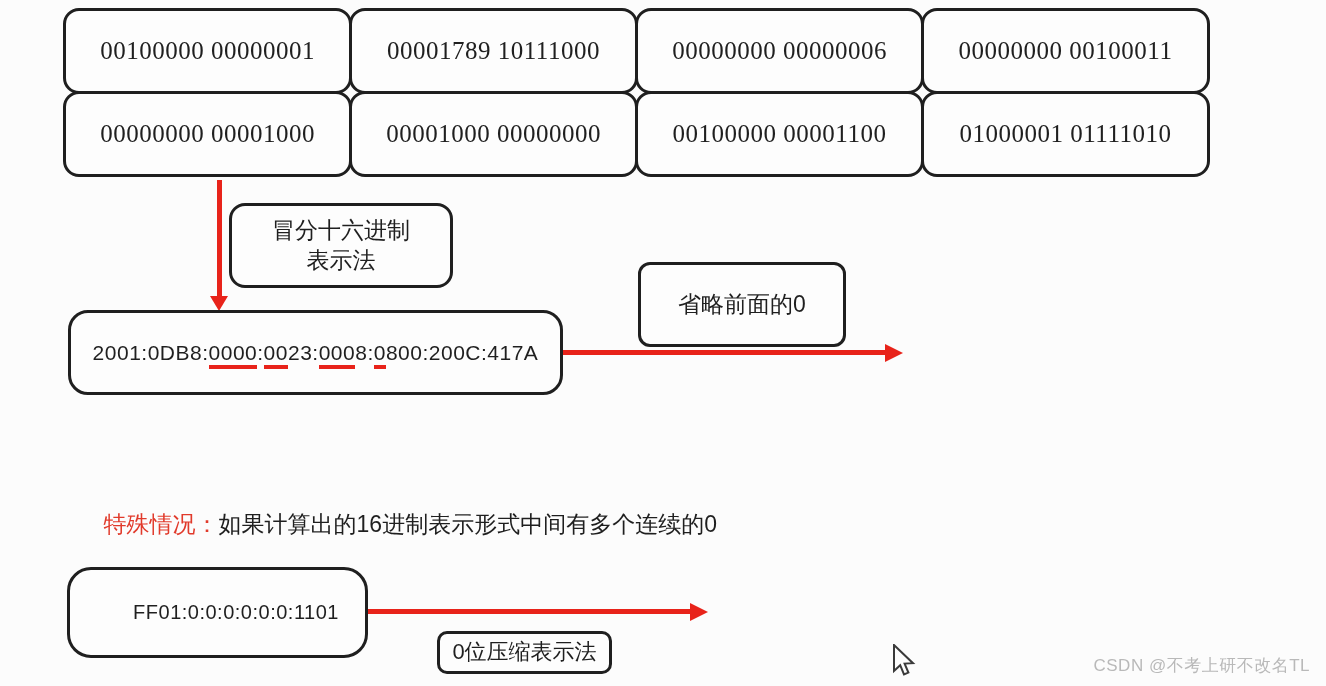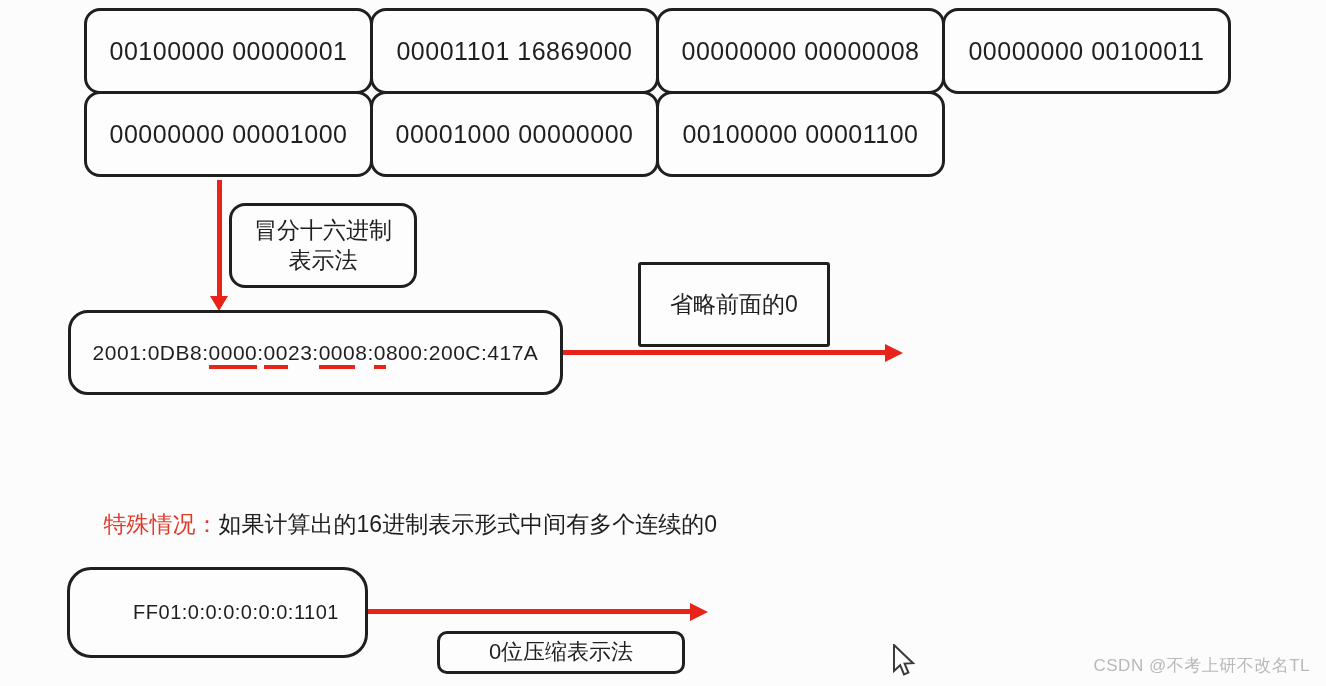--- a/index.html
+++ b/index.html
@@ -8,21 +8,21 @@
     background:var(--bg,#fcfcfc);overflow:hidden;
     font-family:"Liberation Sans","DejaVu Sans",sans-serif;
     color:var(--ink,#1f1f1f);
   }
   .stage *{box-sizing:border-box;}
   .box{
     position:absolute;display:flex;align-items:center;justify-content:center;
     background:#fdfdfd;border:3px solid var(--ink,#1f1f1f);text-align:center;
   }
   
-  .bin-grid{position:absolute;left:84px;top:8px;width:1147px;}
+  .bin-grid{position:absolute;left:63px;top:8px;width:1147px;font-family:Liberation Serif, serif;}
   .bin-row{display:flex;}
   .bin-row.second{margin-top:-3px;}
   .bin-box{
     flex:0 0 289px;height:86px;margin-left:-3px;
     display:flex;align-items:center;justify-content:center;
     background:#fdfdfd;border:3px solid var(--ink,#1f1f1f);border-radius:16px;
     font-size:25px;letter-spacing:0.5px;white-space:pre;
   }
   .bin-box:first-child{margin-left:0;}
   
@@ -43,65 +43,66 @@
   .cursor{position:absolute;left:892px;top:644px;}
 </style>
 </head>
 <body>
 
 <div class="stage">
 
   <div class="bin-grid">
     <div class="bin-row">
       <div class="bin-box">00100000 00000001</div>
-      <div class="bin-box">00001101 16869000</div>
-      <div class="bin-box">00000000 00000008</div>
+      <div class="bin-box">00001789 10111000</div>
+      <div class="bin-box">00000000 00000006</div>
       <div class="bin-box">00000000 00100011</div>
     </div>
     <div class="bin-row second">
       <div class="bin-box">00000000 00001000</div>
       <div class="bin-box">00001000 00000000</div>
       <div class="bin-box">00100000 00001100</div>
+      <div class="bin-box">01000001 01111010</div>
     </div>
   </div>
 
   <div class="arrow-line" style="left:217px;top:180px;width:5px;height:117px;"></div>
   <div class="tri down" style="left:210px;top:296px;"></div>
 
-  <div class="box lbl" style="left:229px;top:203px;width:188px;height:85px;border-radius:16px;">
+  <div class="box lbl" style="left:229px;top:203px;width:224px;height:85px;border-radius:16px;">
     <div>
       <div>冒分十六进制</div>
       <div>表示法</div>
     </div>
   </div>
 
   <div class="box addr" style="left:68px;top:310px;width:495px;height:85px;font-size:21px;">
     <span><span>2001:0DB8:</span><span class="uz">0000</span><span>:</span><span class="uz">00</span><span>23:</span><span class="uz">000</span><span>8:</span><span class="uz">0</span><span>800:200C:417A</span></span>
   </div>
 
-  <div class="box lbl" style="left:638px;top:262px;width:192px;height:85px;border-radius:3px;">
+  <div class="box lbl" style="left:638px;top:262px;width:208px;height:85px;border-radius:12px;">
     <span>省略前面的0</span>
   </div>
 
   <div class="arrow-line" style="left:563px;top:350px;width:324px;height:5px;"></div>
   <div class="tri right" style="left:885px;top:344px;"></div>
 
 
   <div class="special">
     <span class="pre" style="color: rgb(225, 58, 43);">特殊情况：</span><span>如果计算出的16进制表示形式中间有多个连续的0</span>
   </div>
 
   <div class="box addr" style="left:67px;top:567px;width:301px;height:91px;border-radius:24px;font-size:20px;padding-left:37px;">
     <span>FF01:0:0:0:0:0:0:1101</span>
   </div>
 
   <div class="arrow-line" style="left:368px;top:609px;width:324px;height:5px;"></div>
   <div class="tri right" style="left:690px;top:603px;"></div>
 
-  <div class="box lbl" style="left:437px;top:631px;width:248px;height:43px;border-radius:10px;font-size:22px;">
+  <div class="box lbl" style="left:437px;top:631px;width:175px;height:43px;border-radius:10px;font-size:22px;">
     <span>0位压缩表示法</span>
   </div>
 
 
   <svg class="cursor" width="24" height="36" viewBox="0 0 24 36">
     <path d="M2 1 L2 27 L8.2 21.2 L12 30.5 L16.4 28.6 L12.6 19.6 L21 19.2 Z" fill="#fdfdfd" stroke="#3a3a3a" stroke-width="2" stroke-linejoin="miter"></path>
   </svg>
 
   <div class="watermark">CSDN @不考上研不改名TL</div>
 

